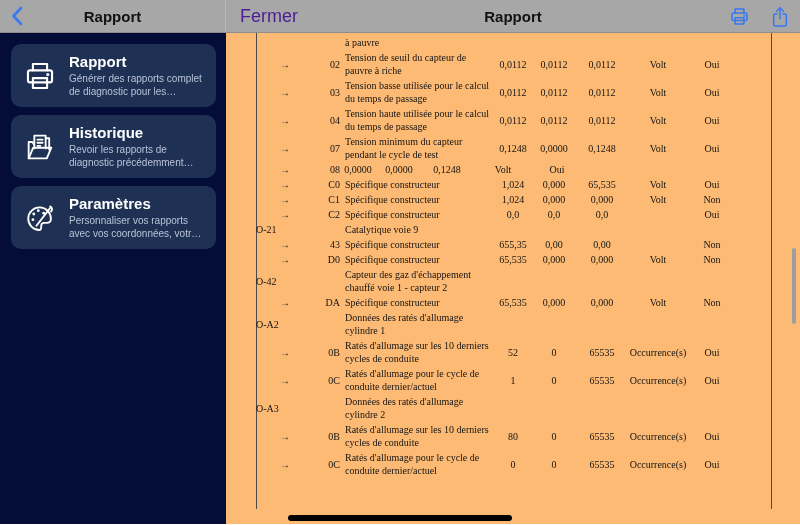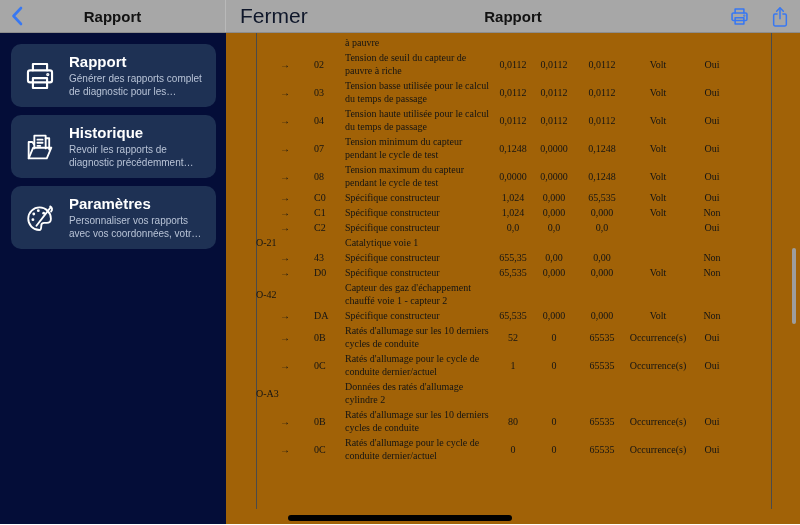--- a/index.html
+++ b/index.html
@@ -8,44 +8,44 @@
   .app { position:relative; width:800px; height:389px; }
 
   
   .navbar { display:flex; height:33px; background:#a7a7a7; border-bottom:1px solid #8d8d8d; }
   .nav-left { position:relative; width:226px; display:flex; align-items:center;
               border-right:1px solid #b9b9b9; }
   .nav-right { position:relative; flex:1; display:flex; align-items:center; }
   .nav-title { position:absolute; left:0; right:0; text-align:center;
                font-size:15px; font-weight:700; color:#121212; }
   .back-btn { position:relative; z-index:2; margin-left:8px; width:20px; height:22px; cursor:pointer; }
-  .close-btn { position:relative; z-index:2; margin-left:14px; font-size:21px; color:#0f172a; cursor:pointer; }
+  .close-btn { position:relative; z-index:2; margin-left:14px; font-size:18px; color:#4c1d95; cursor:pointer; }
   .nav-icons { position:absolute; right:10px; top:0; height:33px; display:flex; align-items:center; gap:20px; z-index:2; }
   .nav-icons svg { display:block; cursor:pointer; }
 
   
   .main { display:flex; height:491px; }
   .sidebar { width:226px; height:491px; background:#040d38; padding-top:5px; }
   .card { margin:6px 10px 8px 11px; background:#1e3154; border-radius:10px;
           padding:9px 10px 9px 12px; display:flex; align-items:center; gap:12px; cursor:pointer; }
   .card-icon { flex:0 0 34px; height:34px; }
   .card-title { font-size:15px; font-weight:700; color:#ffffff; margin-bottom:2px; }
   .card-desc { font-size:10px; line-height:13px; color:#b8c3d6;
                display:-webkit-box; -webkit-line-clamp:2; -webkit-box-orient:vertical; overflow:hidden; }
 
   
-  .document { position:relative; flex:1; background:#a16207; }
+  .document { position:relative; flex:1; background:#fdba74; }
   .tbl-border { position:absolute; top:0; width:1px; height:476px; background:#4a4a4a; }
   .tbl-border.left { left:30px; }
   .tbl-border.right { left:545px; }
   .report-rows { position:absolute; left:30px; top:2px; width:515px; height:477px; overflow:hidden;
                  font-family:"Liberation Serif", serif; font-size:10px; line-height:13px; color:#141414; }
   .trow { display:flex; align-items:center; padding:1px 0; }
   .c-arrow { width:58px; text-align:center; }
-  .c-id { width:26px; text-align:left; }
+  .c-id { width:26px; text-align:right; }
   .c-desc { width:150px; margin-left:5px; }
   .c-v, .c-unit, .c-conf { text-align:center; white-space:nowrap; }
   .c-v1 { width:36px; } .c-v2 { width:46px; } .c-v3 { width:50px; }
   .c-unit { width:62px; } .c-conf { width:46px; }
   .c-slabel { width:84px; }
   .trow.partial { height:15px; }
   .trow.partial .c-desc { margin-left:89px; }
 
   .scroll-thumb { position:absolute; left:566px; top:215px; width:4px; height:76px;
                   background:#9d9d9d; border-radius:2px; }
@@ -181,21 +181,20 @@
             <span class="c-desc">Tension minimum du capteur pendant le cycle de test</span>
             <span class="c-v c-v1">0,1248</span>
             <span class="c-v c-v2">0,0000</span>
             <span class="c-v c-v3">0,1248</span>
             <span class="c-unit">Volt</span>
             <span class="c-conf">Oui</span>
           </div>
           <div class="trow data">
             <span class="c-arrow">→</span>
             <span class="c-id">08</span>
-            <span class="c-desc">Tension maximum du capteur pendant le cycle de test</span>
             <span class="c-v c-v1">0,0000</span>
             <span class="c-v c-v2">0,0000</span>
             <span class="c-v c-v3">0,1248</span>
             <span class="c-unit">Volt</span>
             <span class="c-conf">Oui</span>
           </div>
           <div class="trow data">
             <span class="c-arrow">→</span>
             <span class="c-id">C0</span>
             <span class="c-desc">Spécifique constructeur</span>
@@ -220,21 +219,21 @@
             <span class="c-id">C2</span>
             <span class="c-desc">Spécifique constructeur</span>
             <span class="c-v c-v1">0,0</span>
             <span class="c-v c-v2">0,0</span>
             <span class="c-v c-v3">0,0</span>
             <span class="c-unit"></span>
             <span class="c-conf">Oui</span>
           </div>
           <div class="trow section">
             <span class="c-slabel">O-21</span>
-            <span class="c-desc">Catalytique voie 1</span>
+            <span class="c-desc">Catalytique voie 9</span>
           </div>
           <div class="trow data">
             <span class="c-arrow">→</span>
             <span class="c-id">43</span>
             <span class="c-desc">Spécifique constructeur</span>
             <span class="c-v c-v1">655,35</span>
             <span class="c-v c-v2">0,00</span>
             <span class="c-v c-v3">0,00</span>
             <span class="c-unit"></span>
             <span class="c-conf">Non</span>
@@ -255,20 +254,24 @@
           </div>
           <div class="trow data">
             <span class="c-arrow">→</span>
             <span class="c-id">DA</span>
             <span class="c-desc">Spécifique constructeur</span>
             <span class="c-v c-v1">65,535</span>
             <span class="c-v c-v2">0,000</span>
             <span class="c-v c-v3">0,000</span>
             <span class="c-unit">Volt</span>
             <span class="c-conf">Non</span>
+          </div>
+          <div class="trow section">
+            <span class="c-slabel">O-A2</span>
+            <span class="c-desc">Données des ratés d'allumage cylindre 1</span>
           </div>
           <div class="trow data">
             <span class="c-arrow">→</span>
             <span class="c-id">0B</span>
             <span class="c-desc">Ratés d'allumage sur les 10 derniers cycles de conduite</span>
             <span class="c-v c-v1">52</span>
             <span class="c-v c-v2">0</span>
             <span class="c-v c-v3">65535</span>
             <span class="c-unit">Occurrence(s)</span>
             <span class="c-conf">Oui</span>

